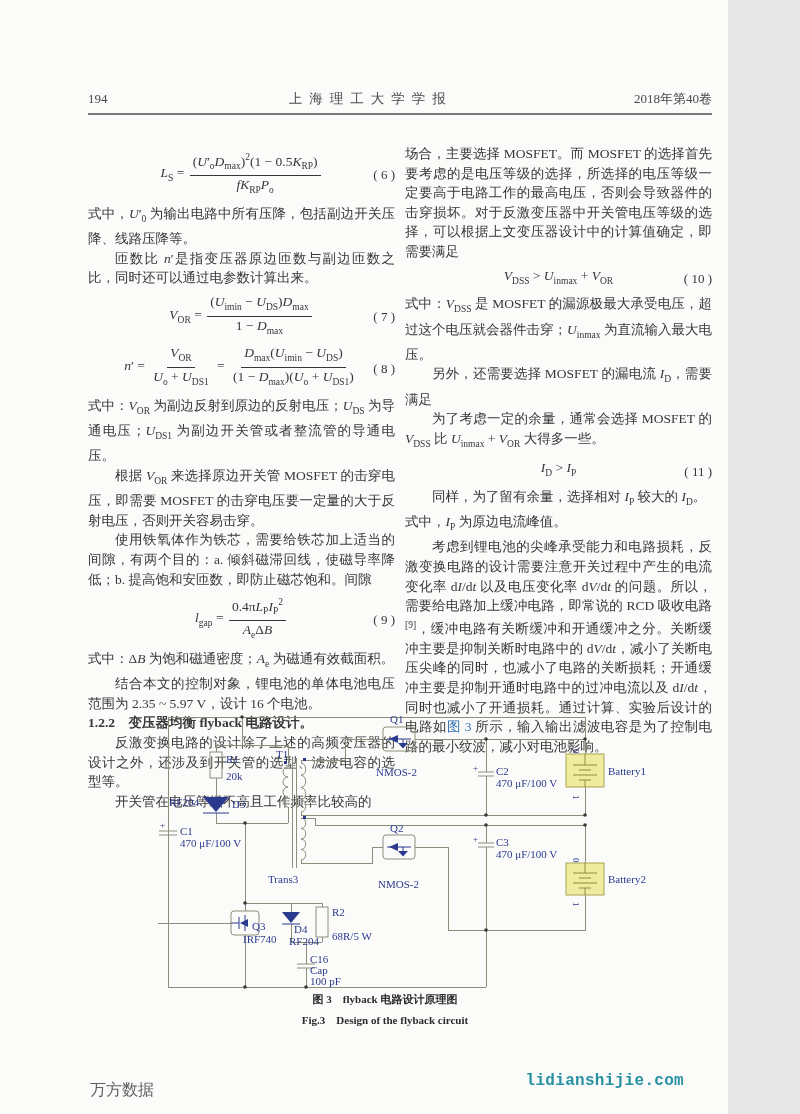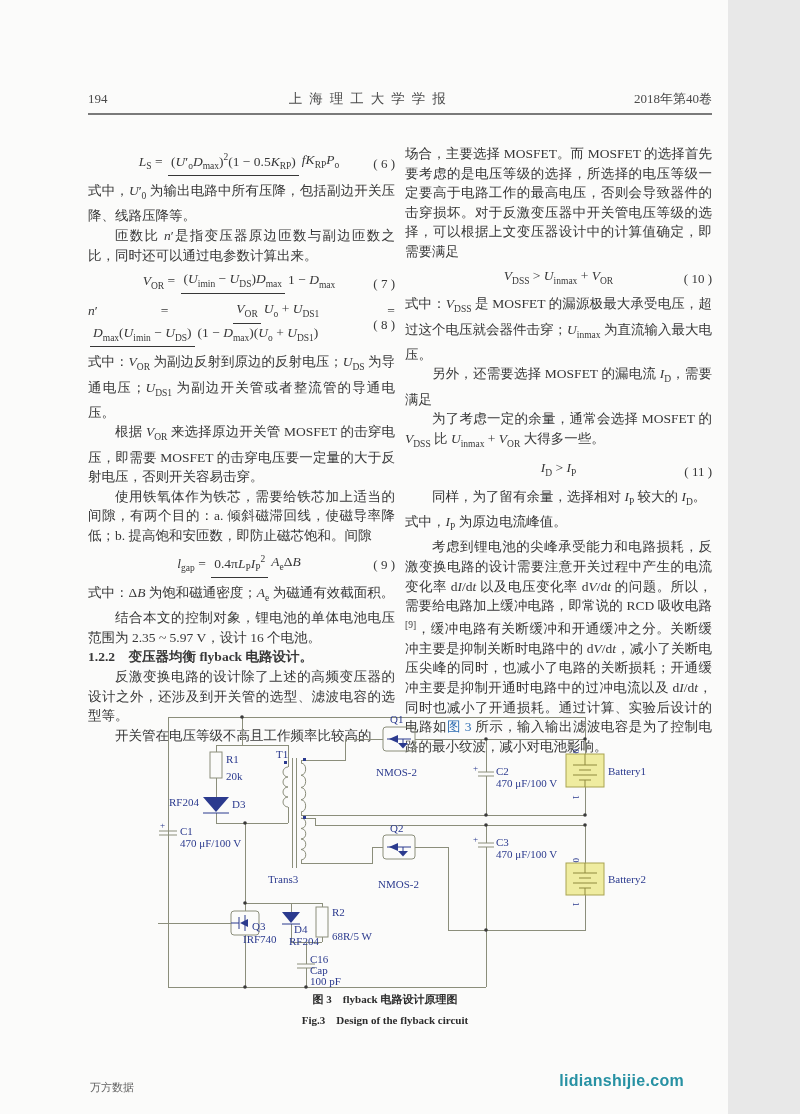--- a/index.html
+++ b/index.html
@@ -10,40 +10,40 @@
   .hdr .journal{letter-spacing:7px;font-size:13.5px;}
   .rule{position:absolute;top:113px;left:88px;width:624px;height:2px;background:var(--rule,#7a7a7a);}
   .cols{position:absolute;top:132px;left:88px;width:624px;display:flex;gap:10px;}
   .col{width:307px;font-size:13.5px;line-height:19.6px;text-align:justify;margin-top:12px;}
   .para{margin:0;text-indent:0;}
   .para.ind{text-indent:2em;}
   .heading{margin:0;font-weight:bold;}
   .eq{position:relative;display:flex;justify-content:center;align-items:center;margin:5px 0;
       font-size:13.5px;line-height:17px;}
   .eq .tag{position:absolute;right:0;top:50%;transform:translateY(-50%);font-size:13px;}
-  .frac{display:inline-flex;flex-direction:row;align-items:center;vertical-align:middle;margin:0 2px;}
+  .frac{display:inline-flex;flex-direction:column;align-items:center;vertical-align:middle;margin:0 2px;}
   .frac .num{display:block;border-bottom:1px solid var(--text,#373737);padding:0 3px;line-height:17px;}
   .frac .den{display:block;padding:0 3px;line-height:17px;}
   sub{font-size:9.5px;}sup{font-size:9.5px;}
   i{font-style:italic;}
   .figlink{color:var(--link,#2f6eb3);text-decoration:none;cursor:pointer;}
   .figure{position:absolute;top:702px;left:140px;width:540px;height:300px;}
   svg .w{stroke:var(--wire,#8b8e7b);fill:none;stroke-width:1;}
   svg .wb{stroke:var(--wire,#8b8e7b);stroke-width:1;}
   svg .c{stroke:var(--comp,#2b3a8e);fill:none;stroke-width:1;}
   svg .cf{fill:var(--comp,#2b3a8e);stroke:none;}
   svg .dot{fill:var(--dot,#3a3a3a);stroke:none;}
   svg text{font-family:"Liberation Serif","DejaVu Serif",serif;font-size:11px;fill:var(--comp,#2b3a8e);}
   svg text.sm{font-size:9px;}
   .cap{position:absolute;left:90px;width:590px;text-align:center;font-weight:bold;font-size:11px;color:#2b2b2b;}
   .cap-zh{top:992px;}
   .cap-en{top:1013px;}
-  .wm{position:absolute;left:90px;top:1080px;font-size:11px;color:var(--watermark,#5f5f5f);}
+  .wm{position:absolute;left:90px;top:1080px;font-size:16px;color:var(--watermark,#5f5f5f);}
   .site{position:absolute;right:44px;top:1072px;font-size:16px;font-weight:bold;
-        font-family:Liberation Sans, sans-serif;color:var(--site,#2791a3);letter-spacing:.3px;}
+        font-family:Liberation Mono, monospace;color:var(--site,#2791a3);letter-spacing:.3px;}
 </style>
 </head>
 <body>
 
 <div class="page">
 
   <div class="hdr">
     <span>194</span>
     <span class="journal">上海理工大学学报</span>
     <span>2018年第40卷</span>

